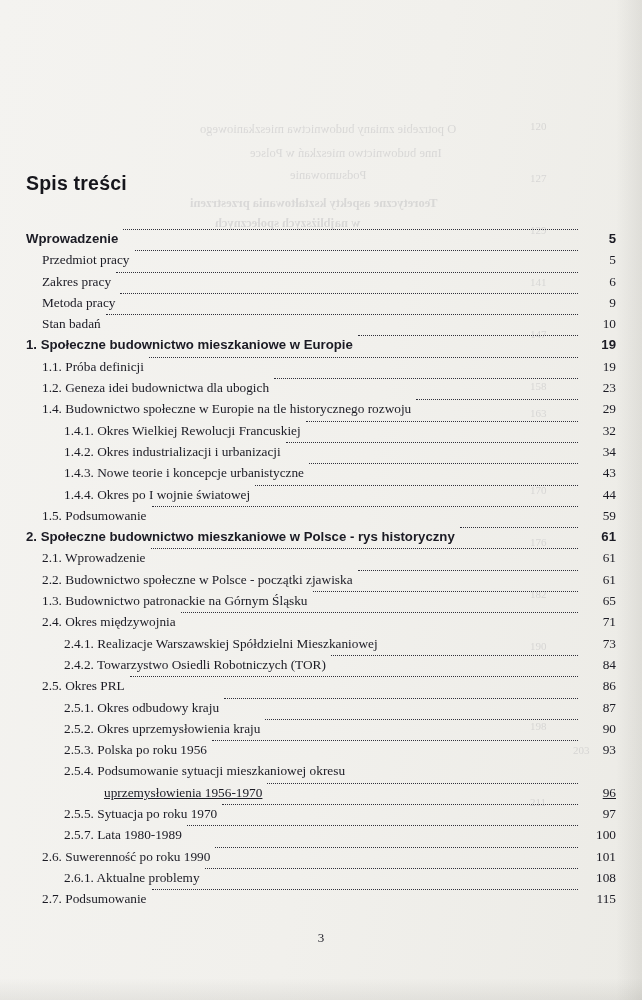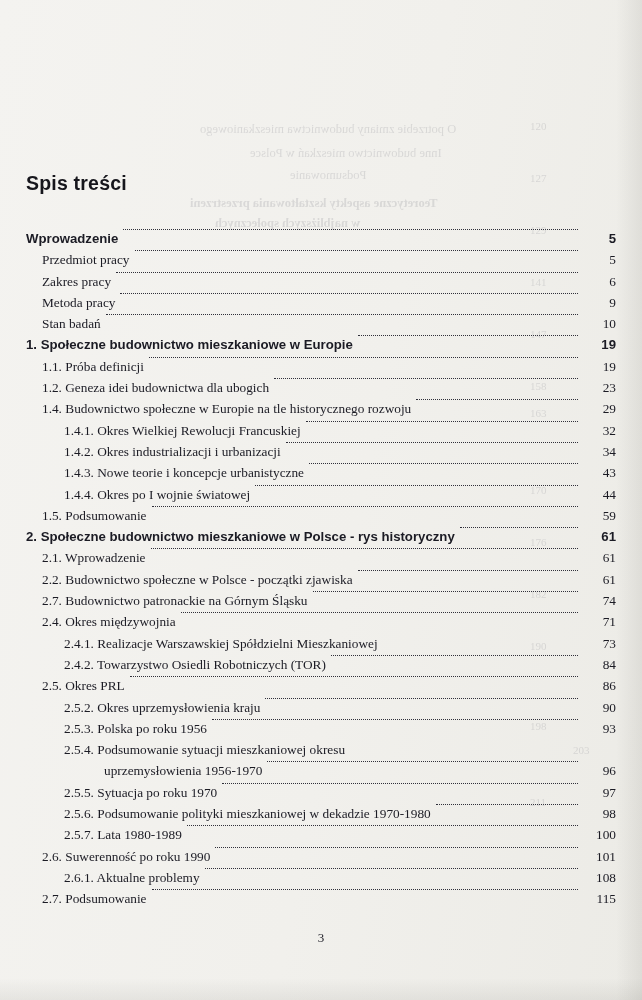--- a/index.html
+++ b/index.html
@@ -91,21 +91,21 @@
     white-space: nowrap;
   }
 
   
   .lvl-h { font-family: "Liberation Sans", sans-serif; font-weight: bold; font-size: 13.2px; }
   .lvl-h .pg { font-family: "Liberation Sans", sans-serif; font-weight: bold; }
 
   .ind0 { padding-left: 0px; }
   .ind1 { padding-left: 16px; }
   .ind2 { padding-left: 38px; }
-  .ind3 { padding-left: 78px; }
+  .ind3 { padding-left: 78px; text-decoration: underline; }
 
   .folio {
     position: absolute;
     left: 0;
     top: 930px;
     width: 642px;
     text-align: center;
     font-size: 13px;
     color: #1d1d26;
     font-family: "Liberation Serif", serif;
@@ -219,23 +219,23 @@
           <span class="lbl">2.1. Wprowadzenie</span>
           <span class="dots"></span>
           <span class="pg">61</span>
         </div>
         <div class="row ind1">
           <span class="lbl">2.2. Budownictwo społeczne w Polsce - początki zjawiska</span>
           <span class="dots"></span>
           <span class="pg">61</span>
         </div>
         <div class="row ind1">
-          <span class="lbl">2.7. Budownictwo patronackie na Górnym Śląsku</span>
-          <span class="dots"></span>
-          <span class="pg">74</span>
+          <span class="lbl">1.3. Budownictwo patronackie na Górnym Śląsku</span>
+          <span class="dots"></span>
+          <span class="pg">65</span>
         </div>
         <div class="row ind1">
           <span class="lbl">2.4. Okres międzywojnia</span>
           <span class="dots"></span>
           <span class="pg">71</span>
         </div>
         <div class="row ind2">
           <span class="lbl">2.4.1. Realizacje Warszawskiej Spółdzielni Mieszkaniowej</span>
           <span class="nodots"></span>
           <span class="pg">73</span>
@@ -244,20 +244,25 @@
           <span class="lbl">2.4.2. Towarzystwo Osiedli Robotniczych (TOR)</span>
           <span class="dots"></span>
           <span class="pg">84</span>
         </div>
         <div class="row ind1">
           <span class="lbl">2.5. Okres PRL</span>
           <span class="dots"></span>
           <span class="pg">86</span>
         </div>
         <div class="row ind2">
+          <span class="lbl">2.5.1. Okres odbudowy kraju</span>
+          <span class="dots"></span>
+          <span class="pg">87</span>
+        </div>
+        <div class="row ind2">
           <span class="lbl">2.5.2. Okres uprzemysłowienia kraju</span>
           <span class="dots"></span>
           <span class="pg">90</span>
         </div>
         <div class="row ind2">
           <span class="lbl">2.5.3. Polska po roku 1956</span>
           <span class="dots"></span>
           <span class="pg">93</span>
         </div>
         <div class="row ind2">
@@ -267,25 +272,20 @@
         </div>
         <div class="row ind3">
           <span class="lbl">uprzemysłowienia 1956-1970</span>
           <span class="dots"></span>
           <span class="pg">96</span>
         </div>
         <div class="row ind2">
           <span class="lbl">2.5.5. Sytuacja po roku 1970</span>
           <span class="dots"></span>
           <span class="pg">97</span>
-        </div>
-        <div class="row ind2">
-          <span class="lbl">2.5.6. Podsumowanie polityki mieszkaniowej w dekadzie 1970-1980</span>
-          <span class="dots"></span>
-          <span class="pg">98</span>
         </div>
         <div class="row ind2">
           <span class="lbl">2.5.7. Lata 1980-1989</span>
           <span class="dots"></span>
           <span class="pg">100</span>
         </div>
         <div class="row ind1">
           <span class="lbl">2.6. Suwerenność po roku 1990</span>
           <span class="dots"></span>
           <span class="pg">101</span>

